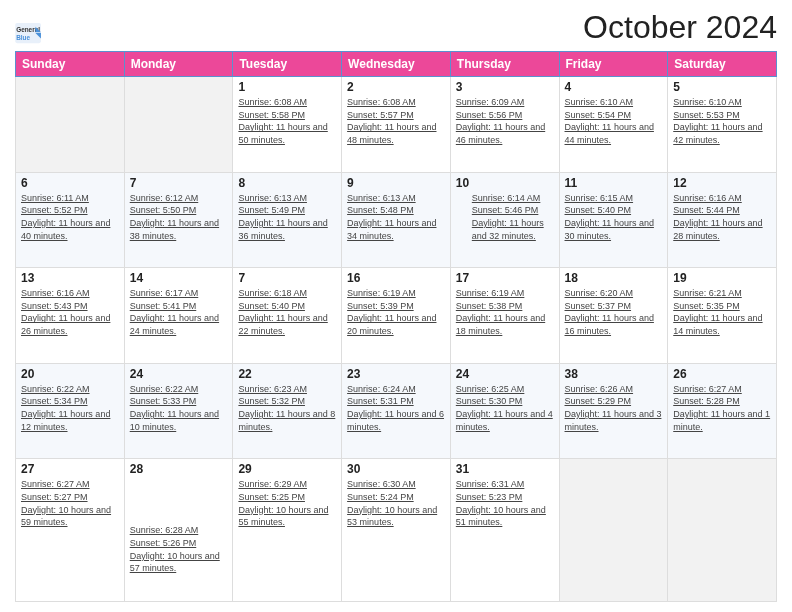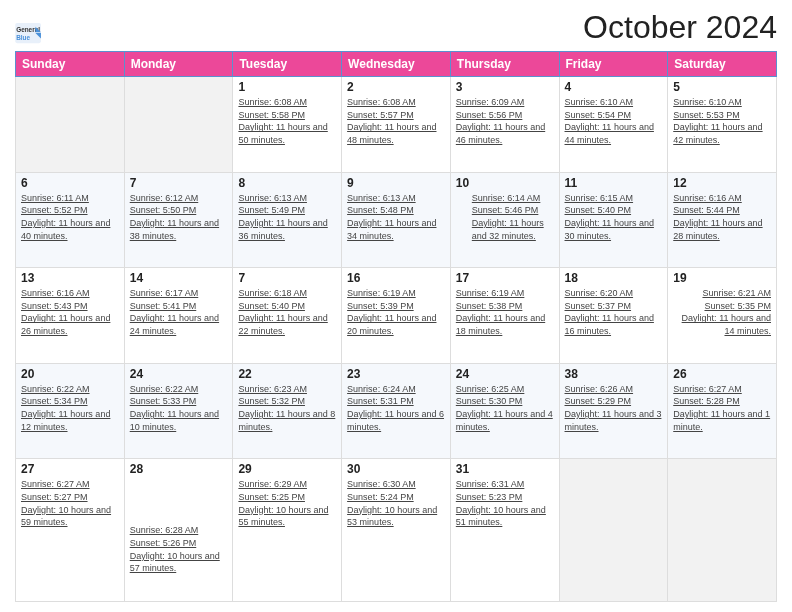--- a/index.html
+++ b/index.html
@@ -239,21 +239,21 @@
 Daylight: 11 hours and 18 minutes.</div>
           </td>
           <td>
             <span class="day-number">18</span>
             <div class="day-info" style="white-space: pre-line;">Sunrise: 6:20 AM
 Sunset: 5:37 PM
 Daylight: 11 hours and 16 minutes.</div>
           </td>
           <td>
             <span class="day-number">19</span>
-            <div class="day-info" style="white-space: pre-line; text-align: right;">Sunrise: 6:21 AM
+            <div class="day-info" style="white-space: pre-line;">Sunrise: 6:21 AM
 Sunset: 5:35 PM
 Daylight: 11 hours and 14 minutes.</div>
           </td>
         </tr>
         <tr>
           <td>
             <span class="day-number">20</span>
             <div class="day-info" style="white-space: pre-line;">Sunrise: 6:22 AM
 Sunset: 5:34 PM
 Daylight: 11 hours and 12 minutes.</div>

